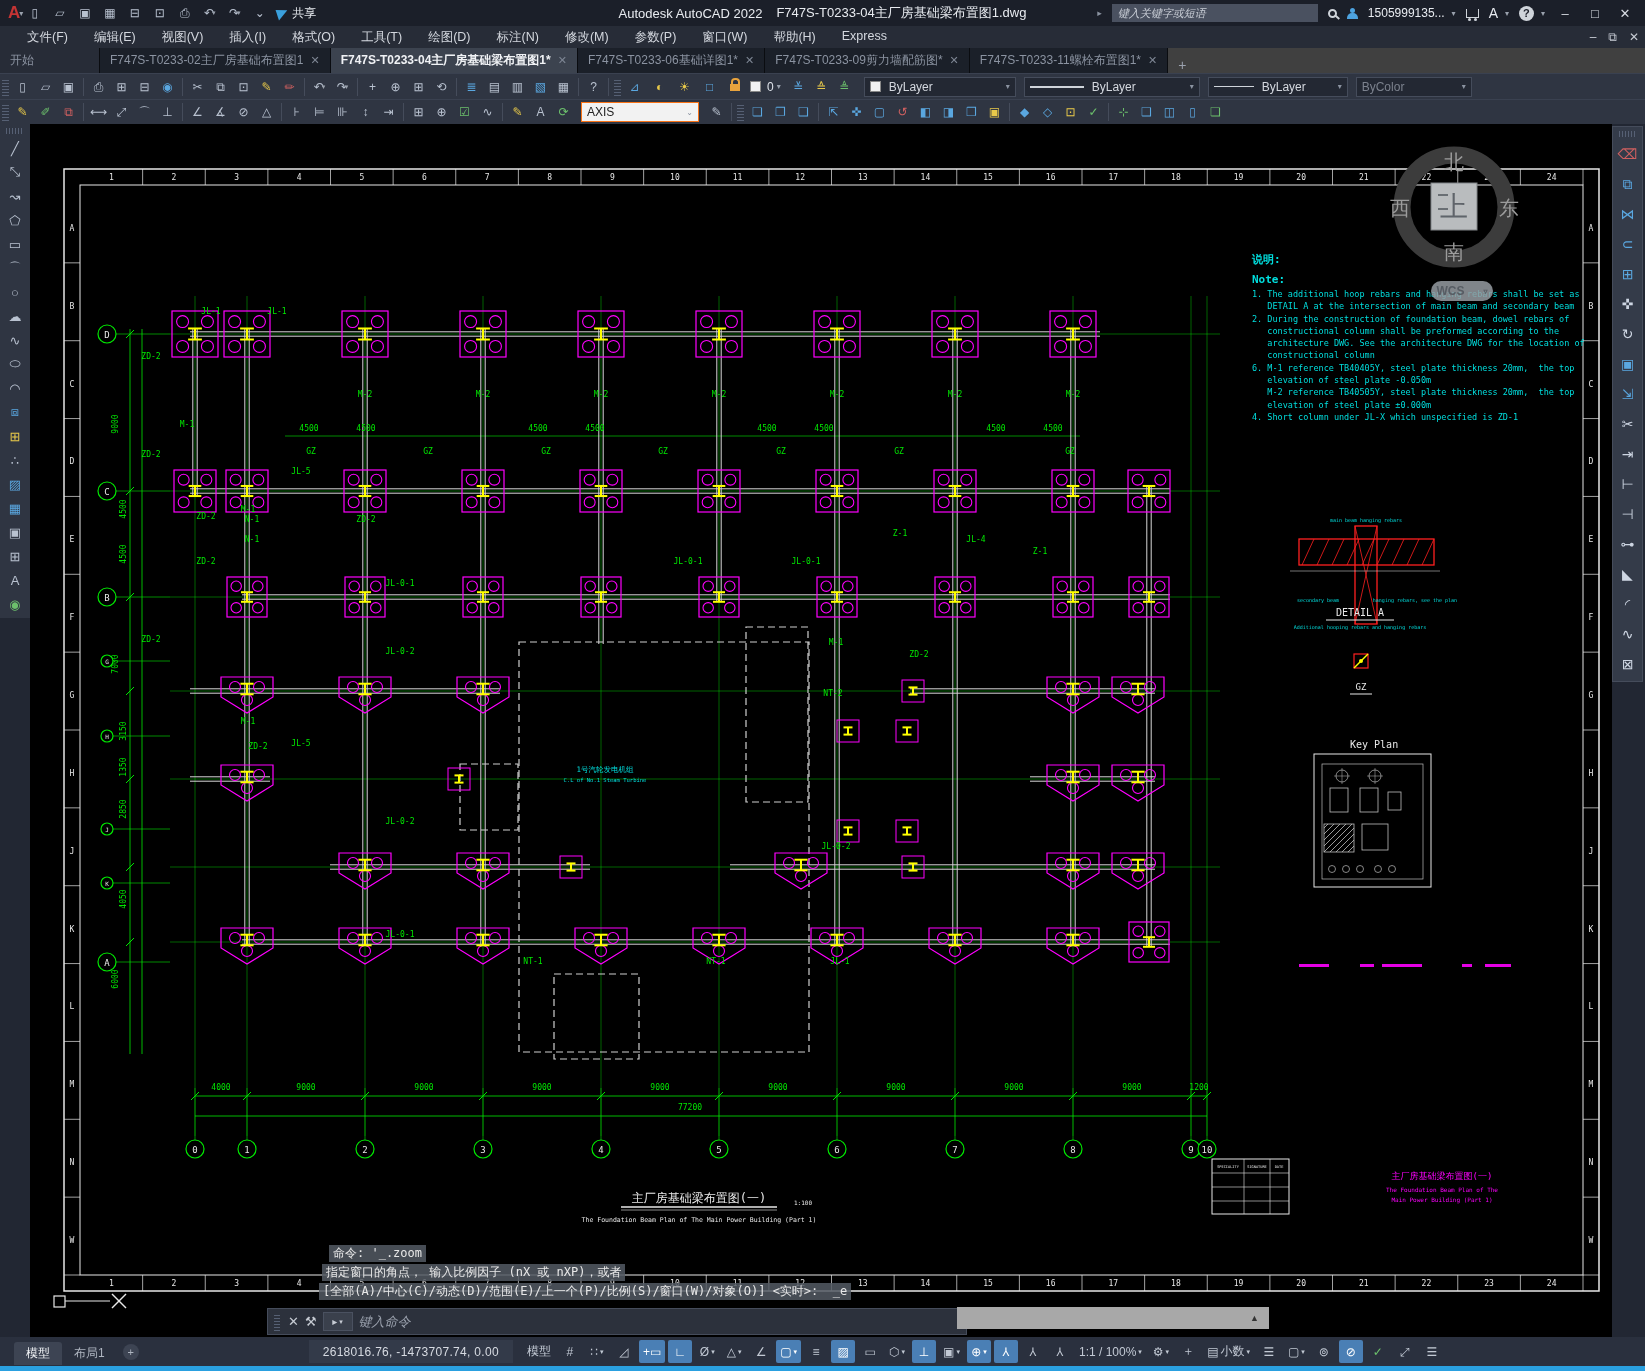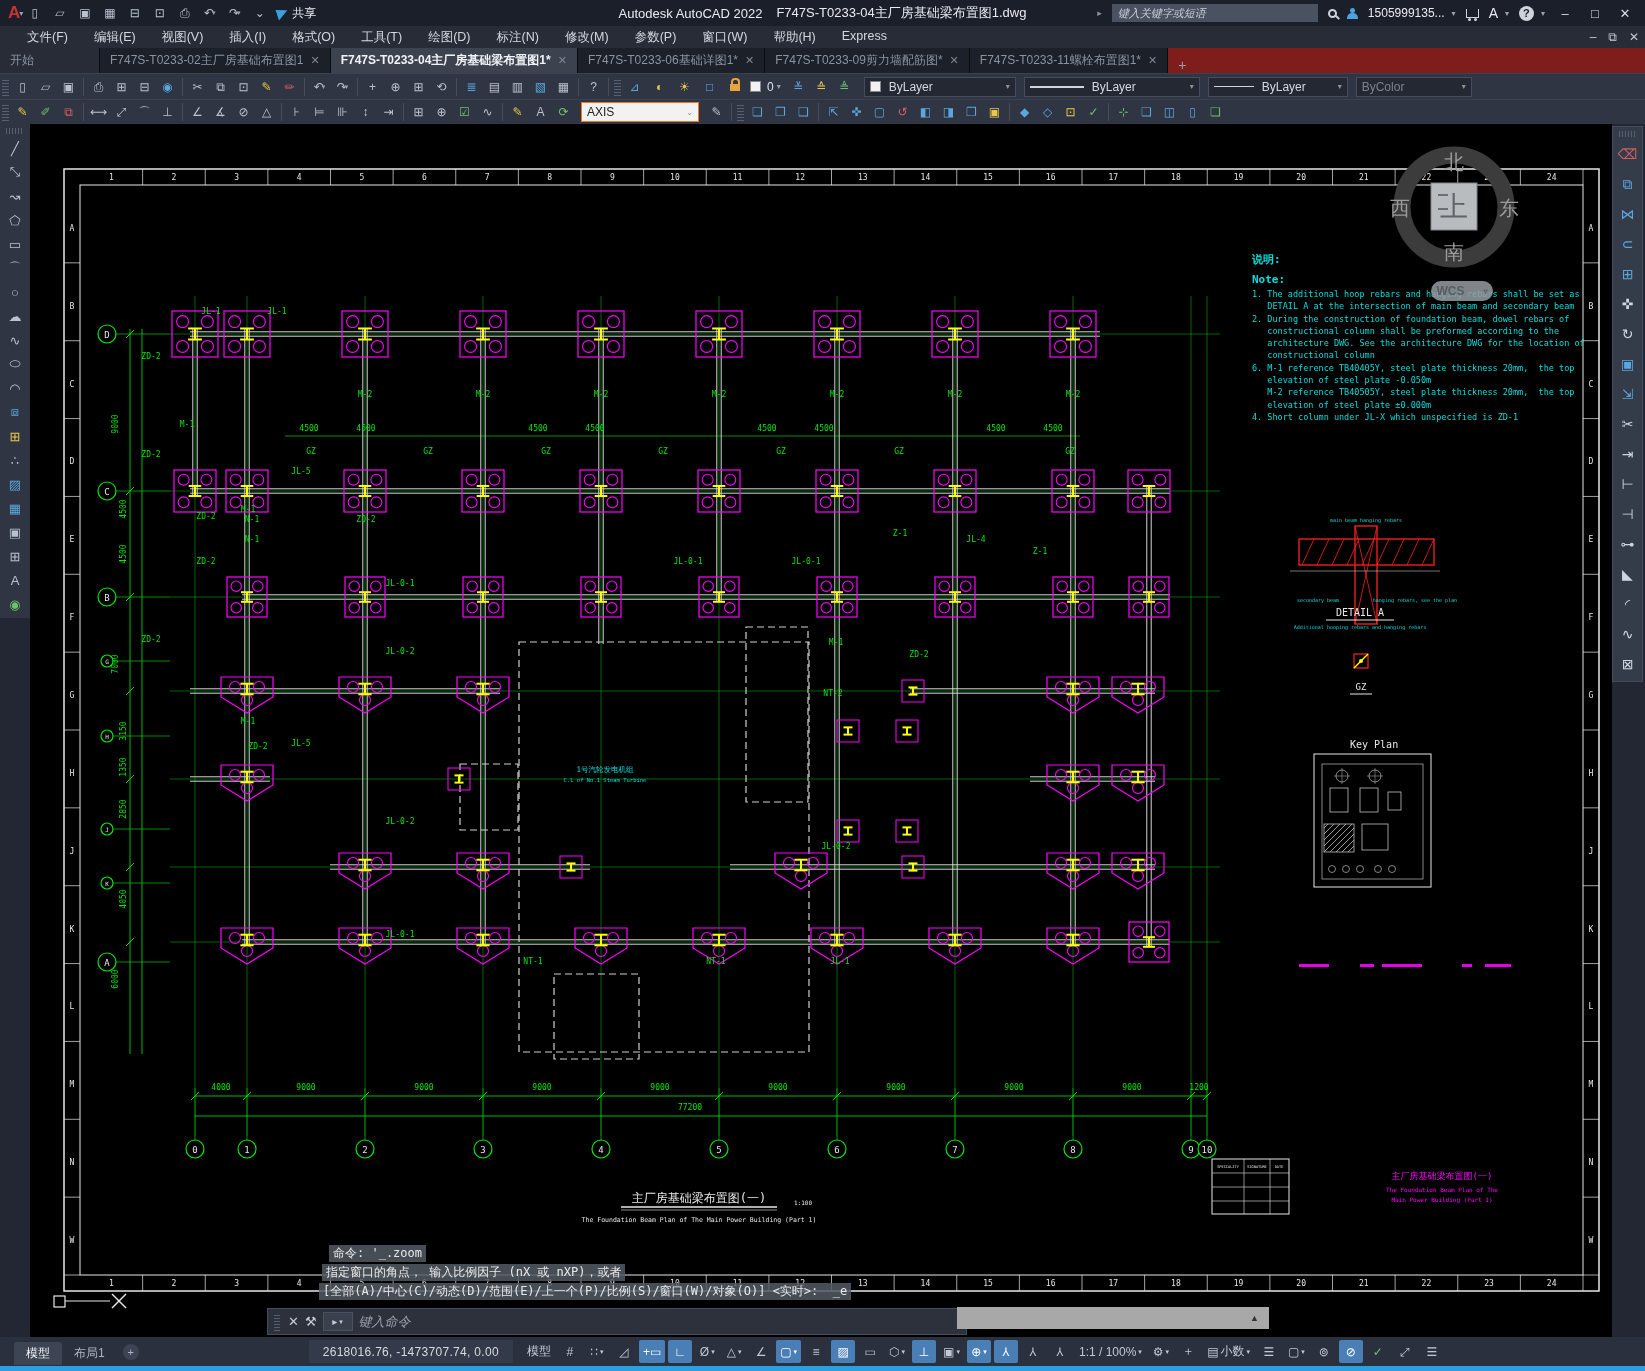--- a/index.html
+++ b/index.html
@@ -24,21 +24,21 @@
   .cart{width:13px;height:9px;border:1.5px solid #cfd4da;border-top:none;position:relative;display:inline-block}
   .cart::before{content:"";position:absolute;left:1px;bottom:-4px;width:3px;height:3px;border-radius:50%;background:#cfd4da}
   .cart::after{content:"";position:absolute;right:1px;bottom:-4px;width:3px;height:3px;border-radius:50%;background:#cfd4da}
   .helpcircle{width:15px;height:15px;border-radius:50%;background:#cfd4da;color:#1b1f29;font-weight:bold;font-size:11px;display:flex;align-items:center;justify-content:center}
   .winbtn{color:#d7dbe2;font-size:13px;width:20px;text-align:center}
   
   .menubar{position:absolute;left:0;top:26px;width:1645px;height:22px;background:#272c37;display:flex;align-items:center;padding-left:14px}
   .menuitem{padding:0 13px;color:#d4d8df;font-size:12.5px}
   .menu-right{position:absolute;right:6px;top:0;height:22px;display:flex;align-items:center;gap:12px;color:#c7ccd4}
   
-  .tabbar{position:absolute;left:0;top:48px;width:1645px;height:25px;background:#7f1d1d;display:flex;align-items:flex-end}
+  .tabbar{position:absolute;left:0;top:48px;width:1645px;height:25px;background:#404040;display:flex;align-items:flex-end}
   .ftab{height:25px;display:flex;align-items:center;padding:0 10px;color:#8b93a1;font-size:12px;background:#1b2029;border-right:1px solid #0a0c10;gap:7px;white-space:nowrap}
   .ftab.start{width:100px;background:#272c37;justify-content:flex-start}
   .ftab.active{background:#3c434f;color:#f0f2f5;font-weight:bold}
   .ftab .x{color:#7e8694;font-weight:normal;font-size:11px}
   .newtabbtn{color:#9aa1ad;font-size:14px;padding:0 10px}
   
   .tbrow{position:absolute;left:0;width:1645px;height:26px;background:#2f3542;display:flex;align-items:center;border-top:1px solid #3a4150}
   .tb1{top:73px}.tb2{top:99px;height:25px}
   .tbtn{width:23px;height:21px;display:flex;align-items:center;justify-content:center;color:#b9c2d0;font-size:12px;position:relative;border-radius:2px}
   .tbtn .caret{font-size:7px;color:#9aa1ad;margin-left:-2px}

